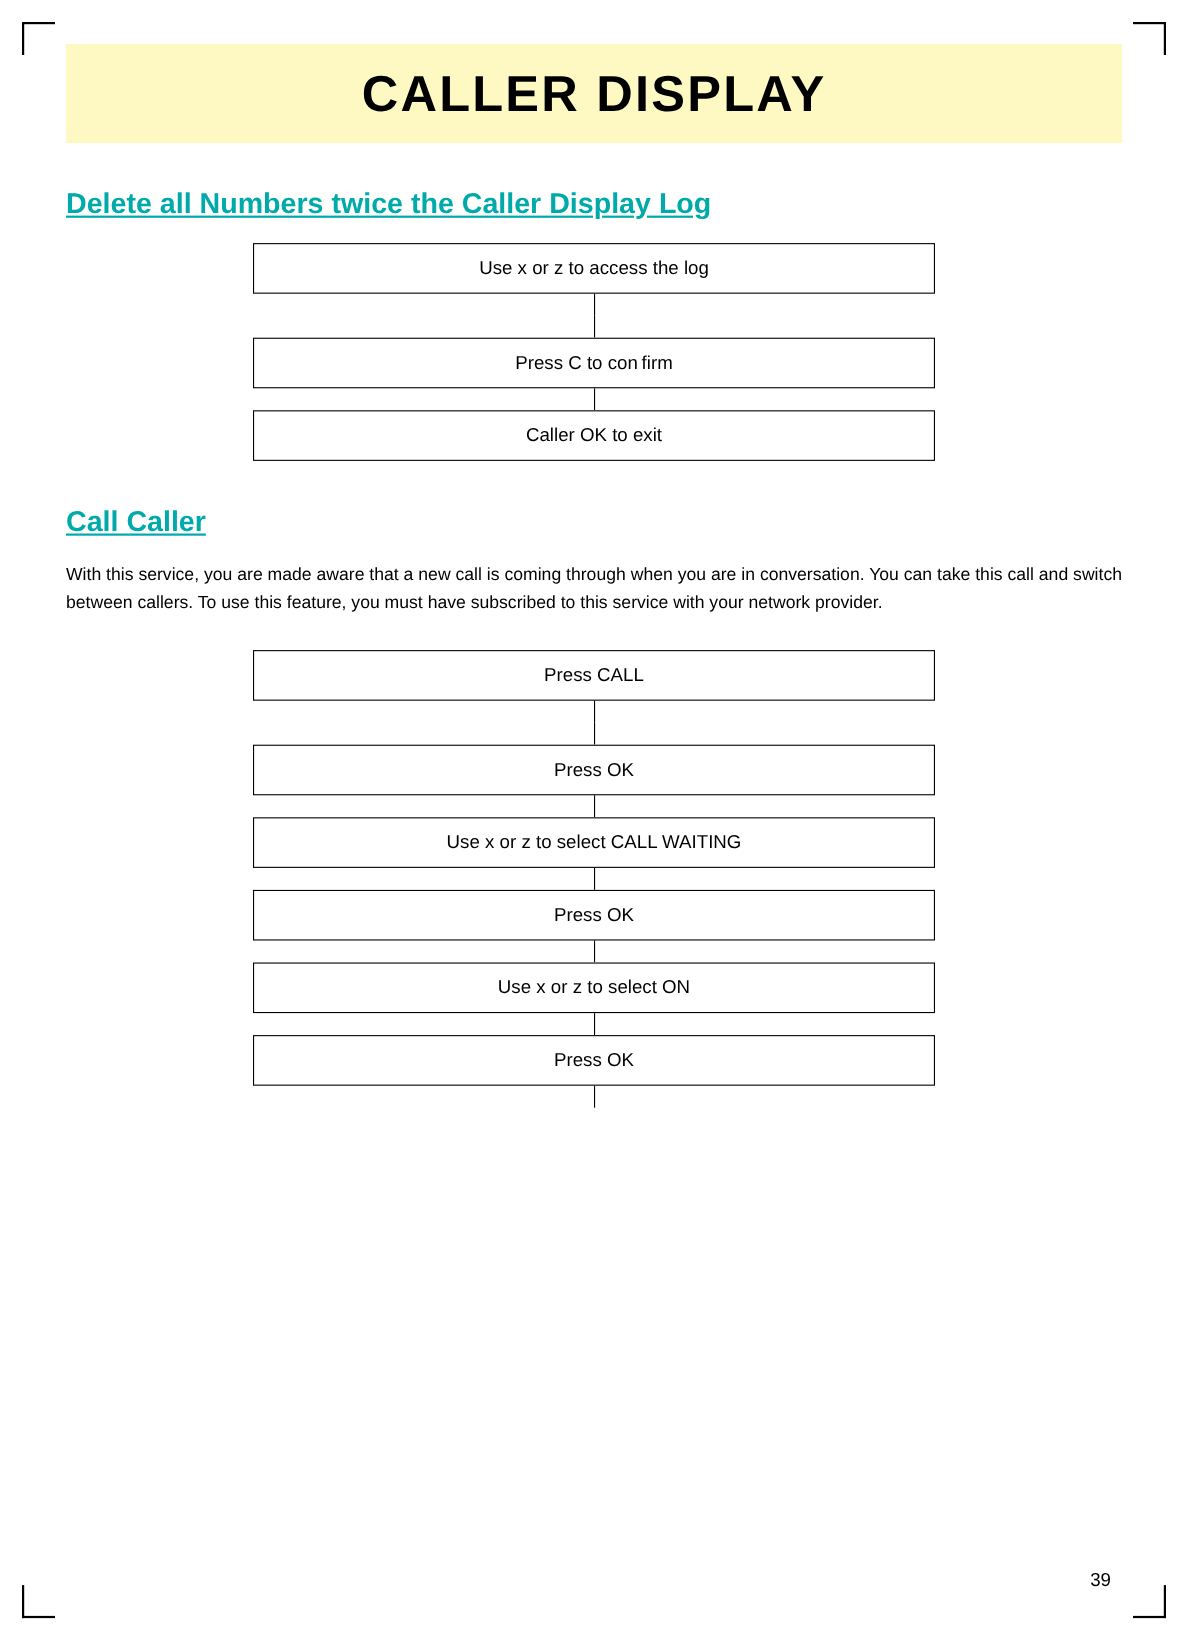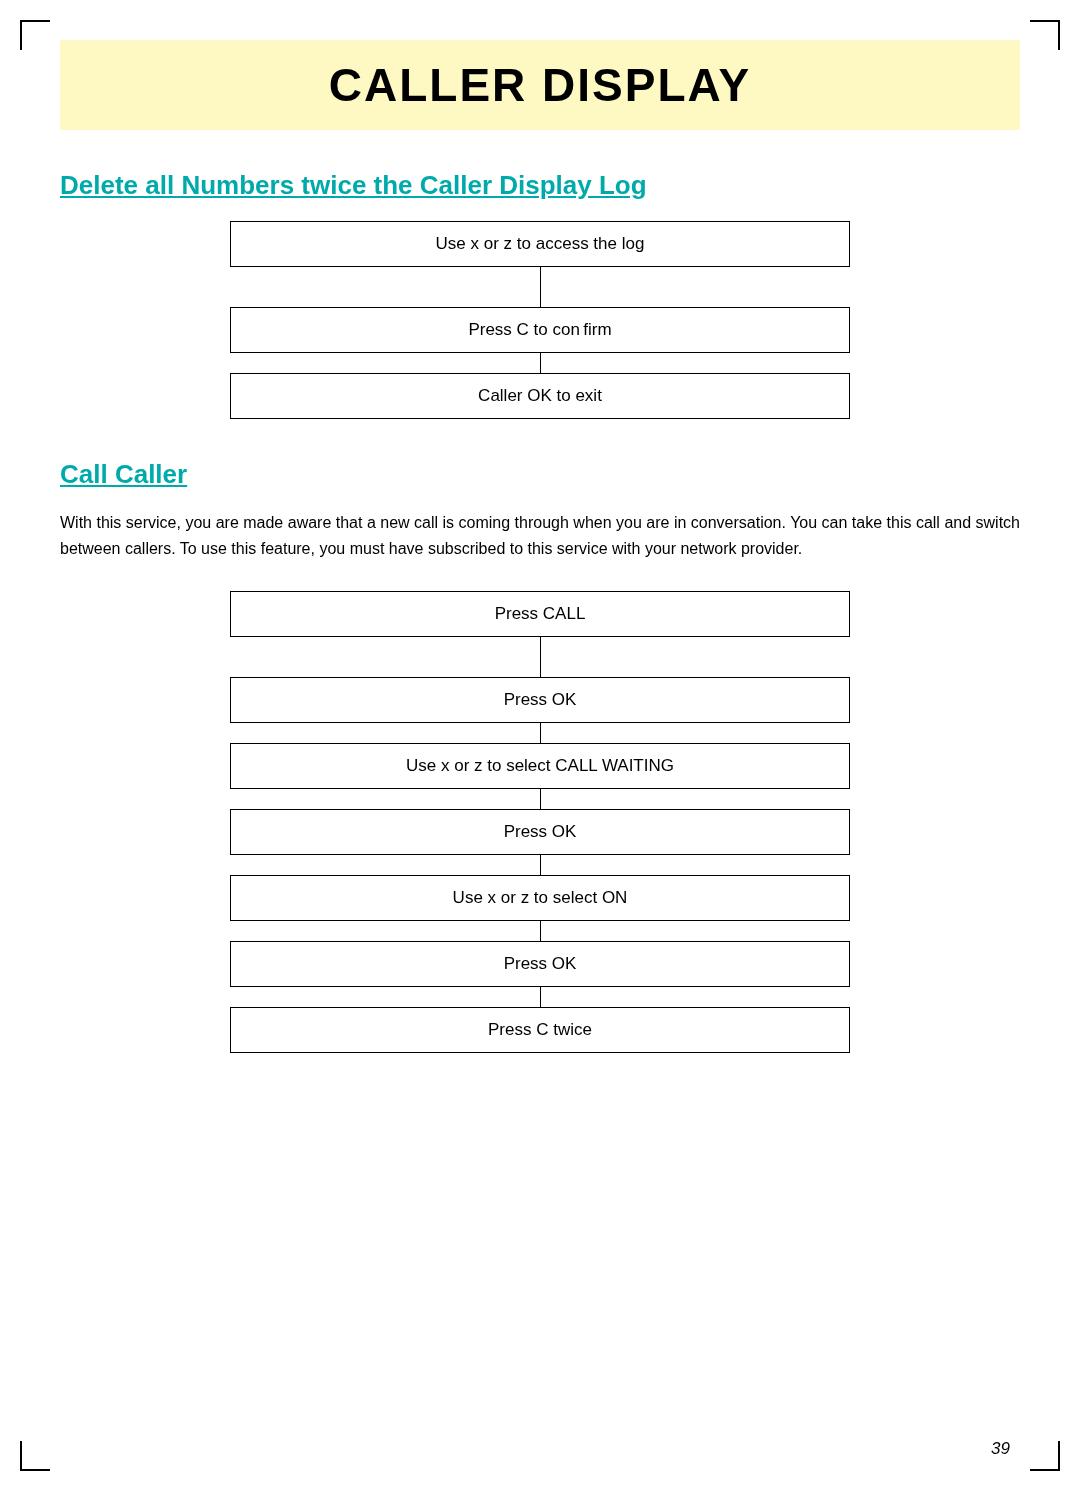--- a/index.html
+++ b/index.html
@@ -86,24 +86,23 @@
     }
 
     
     .section {
       margin-bottom: 40px;
     }
 
     
     .page-number {
       position: absolute;
-      bottom: 32px;
+      bottom: 44px;
       right: 70px;
       font-size: 17px;
-      font-style: italic;
     }
   </style>
 </head>
 <body>
 
 <div class="corner-mark corner-tl"></div>
 <div class="corner-mark corner-tr"></div>
 <div class="corner-mark corner-bl"></div>
 <div class="corner-mark corner-br"></div>
 
@@ -136,17 +135,16 @@
     <div class="flow-box">Press OK</div>
     <div class="flow-connector"></div>
     <div class="flow-box">Use  x  or  z  to select  CALL WAITING</div>
     <div class="flow-connector"></div>
     <div class="flow-box">Press OK</div>
     <div class="flow-connector"></div>
     <div class="flow-box">Use  x  or  z  to select  ON</div>
     <div class="flow-connector"></div>
     <div class="flow-box">Press OK</div>
     <div class="flow-connector"></div>
-    <div class="flow-box">Press C twice</div>
   </div>
 </div>
 
 <div class="page-number">39</div>
 
 </body></html>

